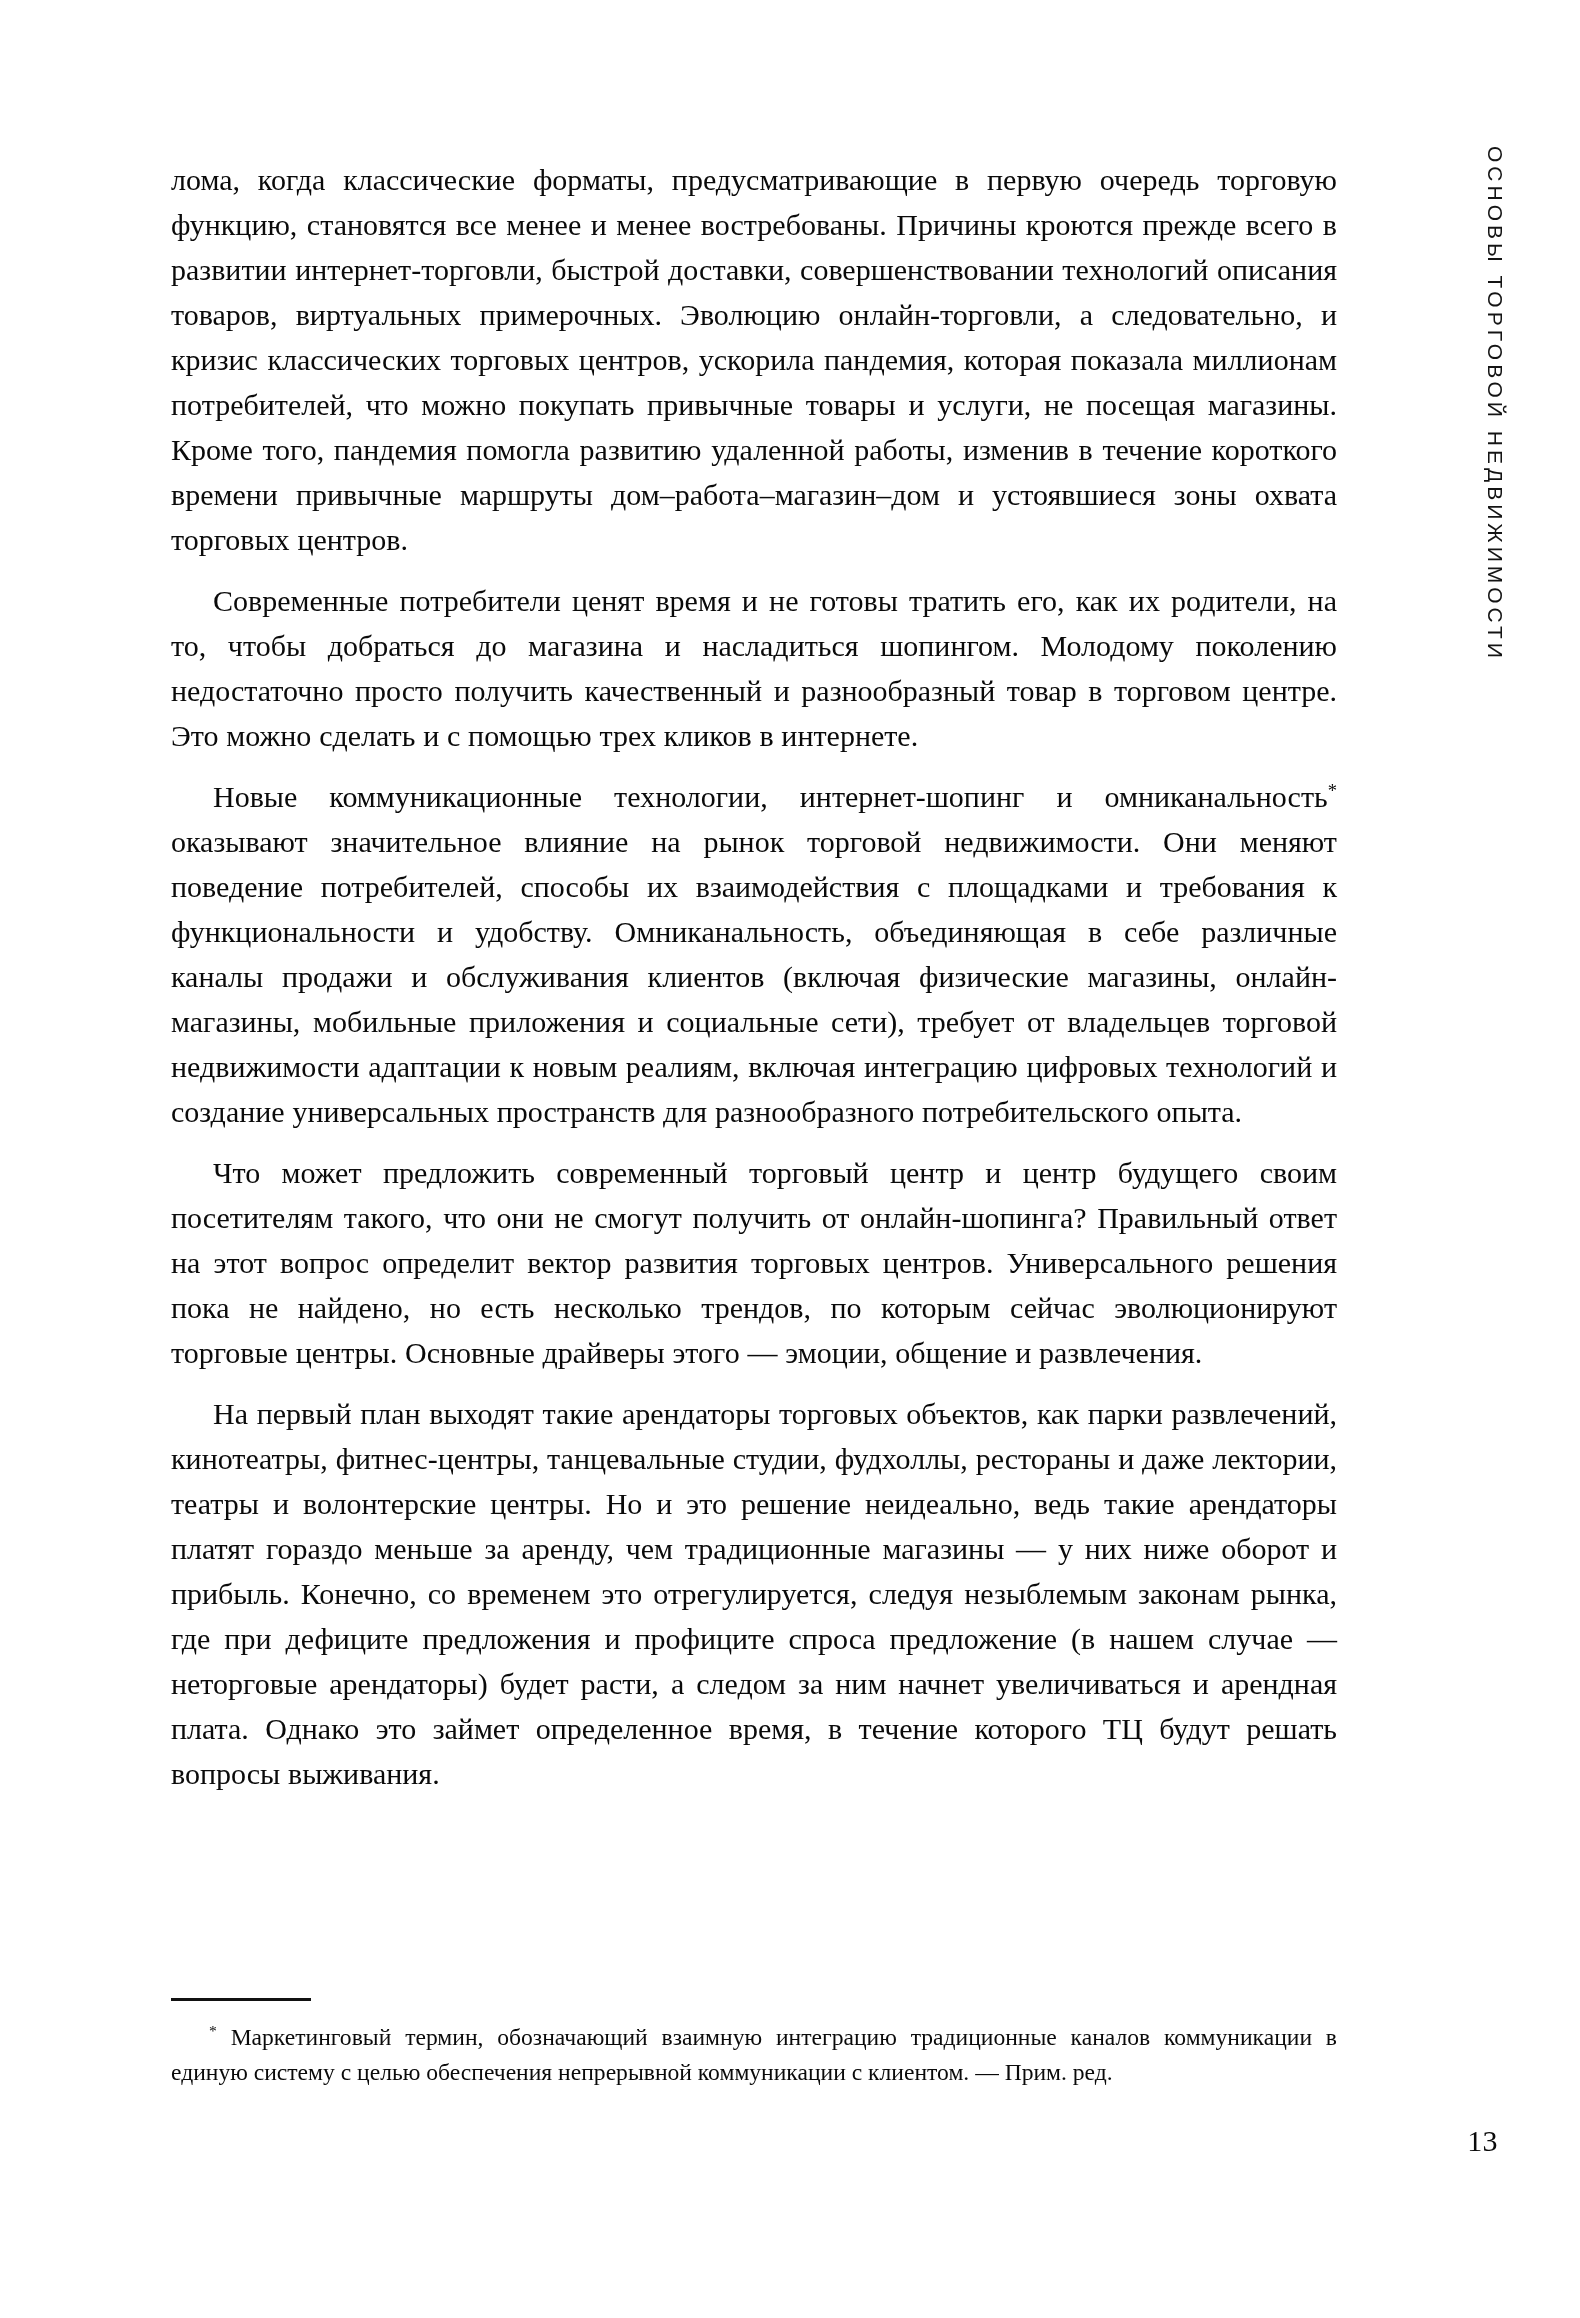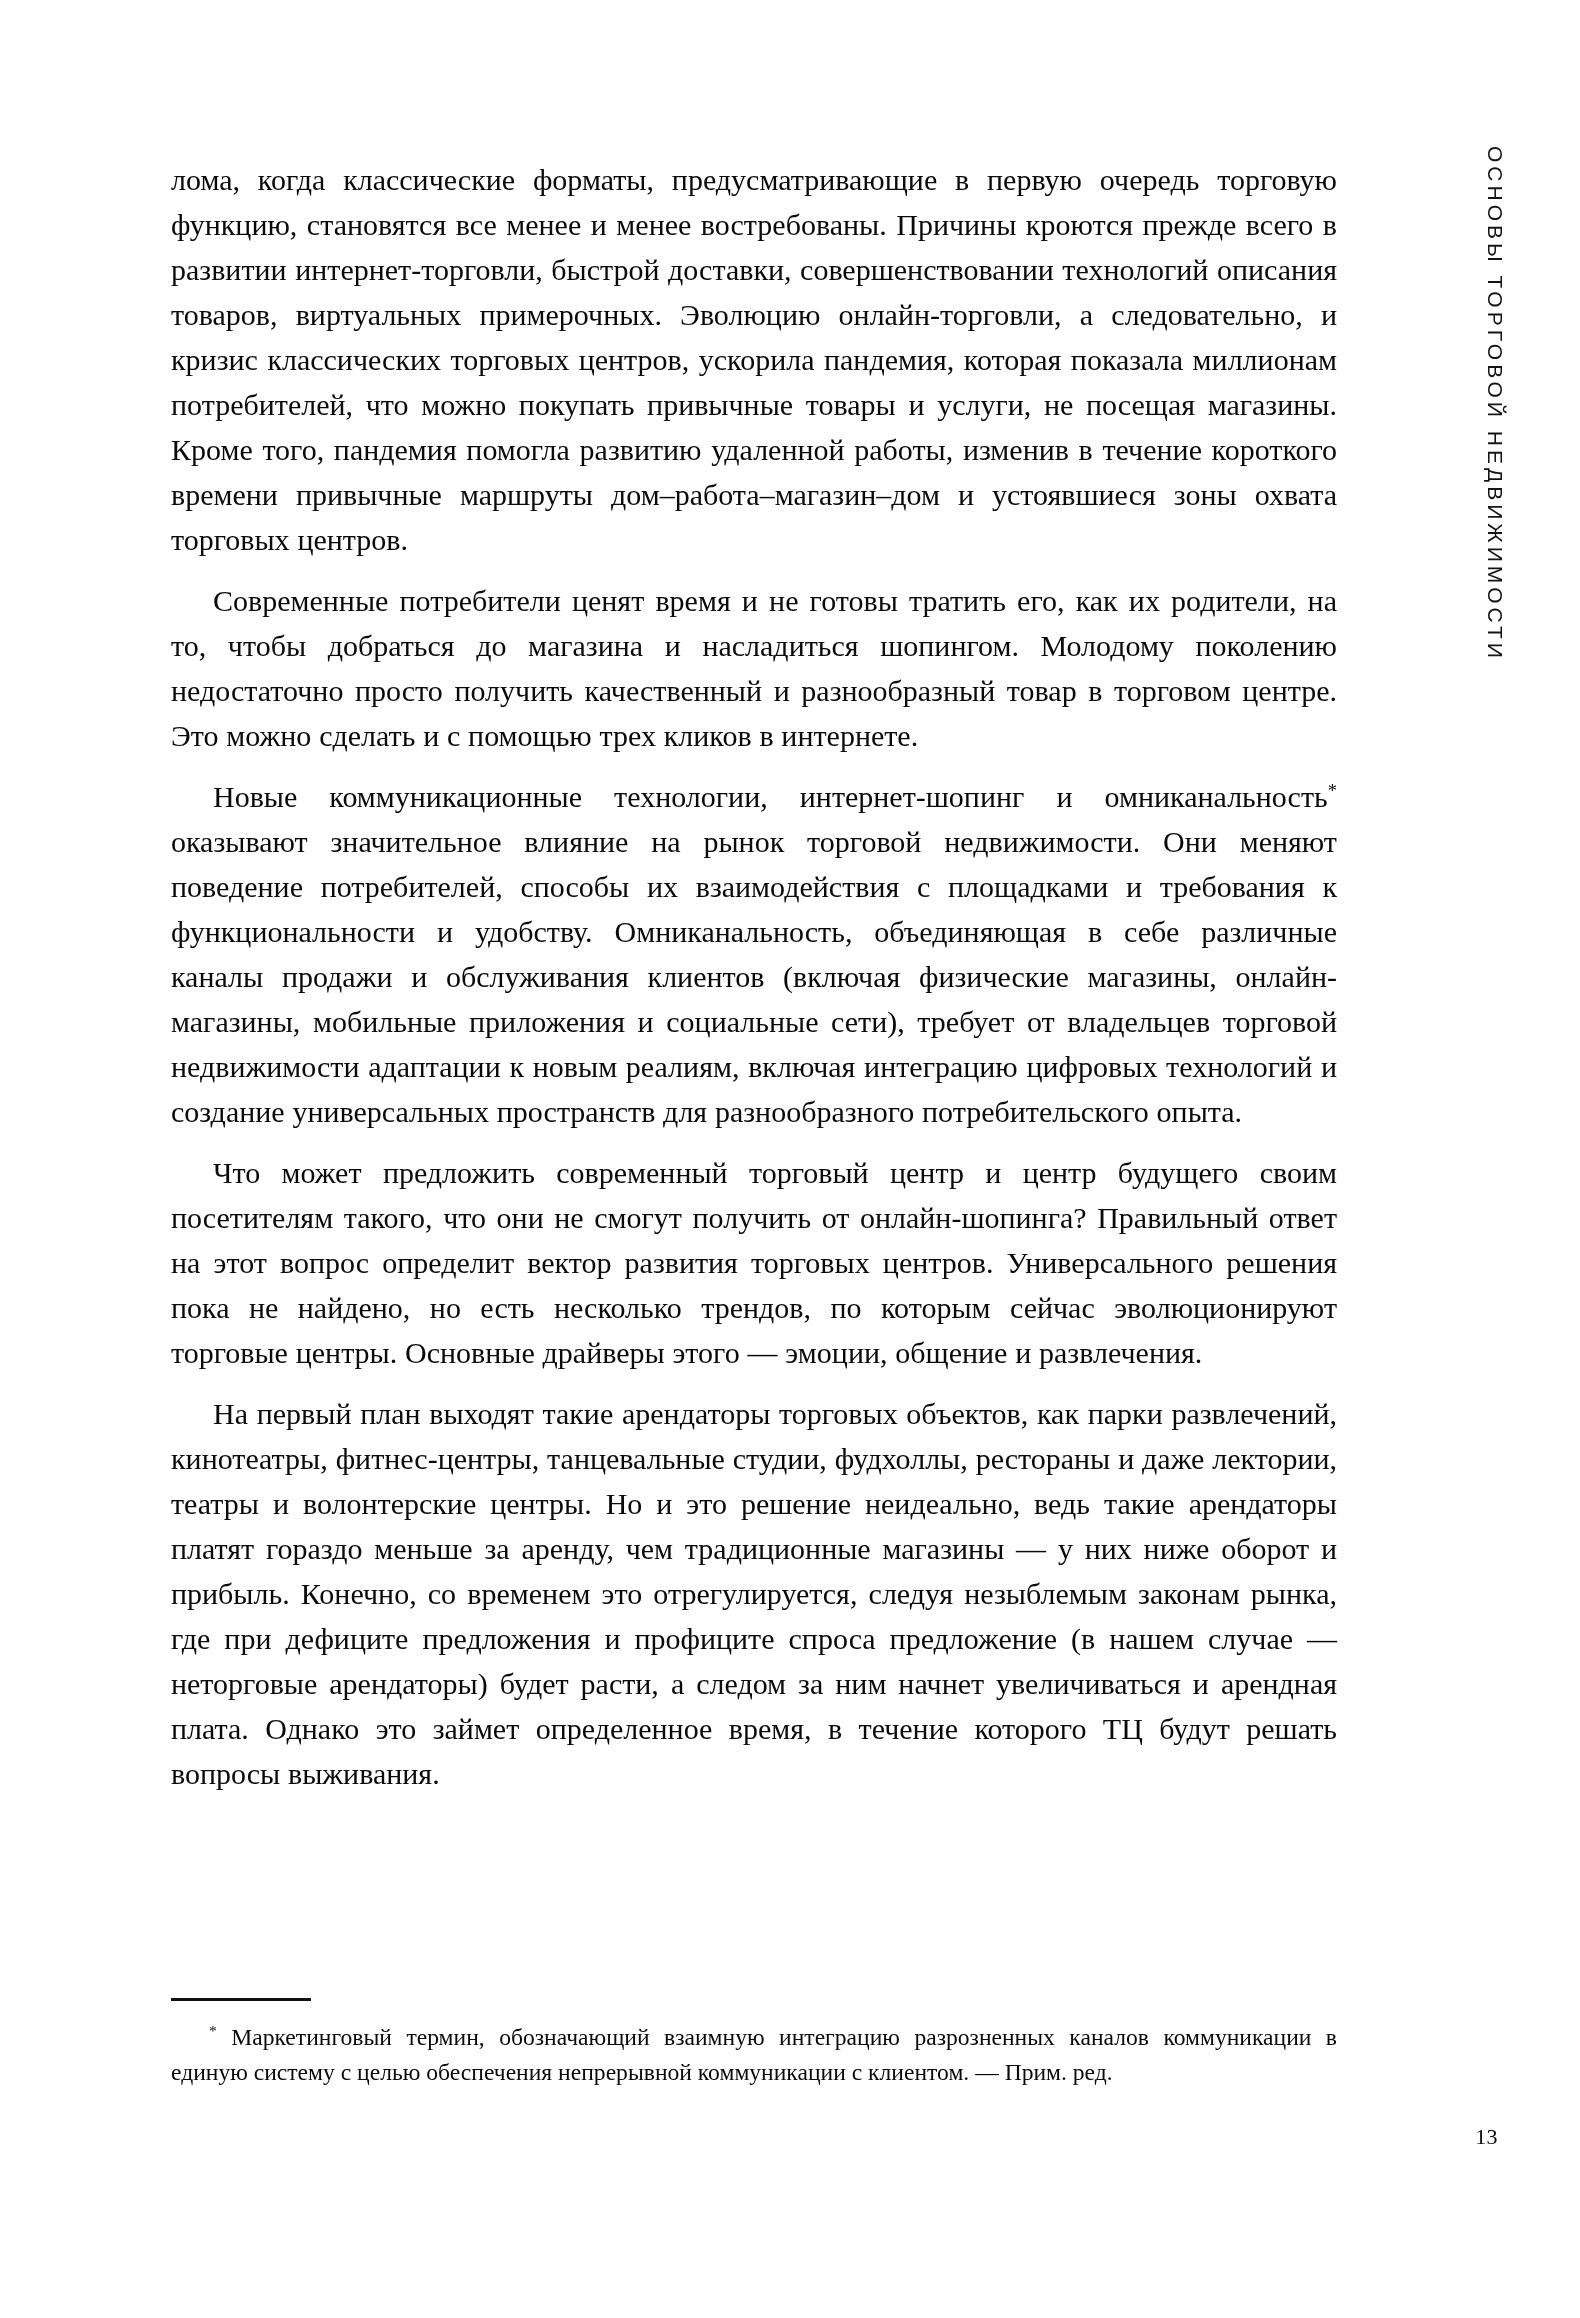--- a/index.html
+++ b/index.html
@@ -90,21 +90,21 @@
     color: #141414;
     white-space: nowrap;
     font-weight: 400;
   }
 
   
   #page-number {
     position: absolute;
     right: 83px;
     top: 2126px;
-    font-size: 22px;
+    font-size: 30px;
     line-height: 1;
     color: #0a0a0a;
     text-align: right;
     letter-spacing: 0.4px;
   }
 </style>
 </head>
 <body>
 
 <div id="page">
@@ -118,21 +118,21 @@
     <p class="para"><span>Новые коммуникационные технологии, интернет-шопинг и омниканальность</span><sup class="fnmark">*</sup><span> оказывают значительное влияние на рынок торговой недвижимости. Они меняют поведение потребителей, способы их взаимодействия с площадками и требования к функциональности и удобству. Омниканальность, объединяющая в себе различные каналы продажи и обслуживания клиентов (включая физические магазины, онлайн-магазины, мобильные приложения и социальные сети), требует от владельцев торговой недвижимости адаптации к новым реалиям, включая интеграцию цифровых технологий и создание универсальных пространств для разнообразного потребительского опыта.</span></p>
 
     <p class="para">Что может предложить современный торговый центр и центр будущего своим посетителям такого, что они не смогут получить от онлайн-шопинга? Правильный ответ на этот вопрос определит вектор развития торговых центров. Универсального решения пока не найдено, но есть несколько трендов, по которым сейчас эволюционируют торговые центры. Основные драйверы этого — эмоции, общение и развлечения.</p>
 
     <p class="para">На первый план выходят такие арендаторы торговых объектов, как парки развлечений, кинотеатры, фитнес-центры, танцевальные студии, фудхоллы, рестораны и даже лектории, театры и волонтерские центры. Но и это решение неидеально, ведь такие арендаторы платят гораздо меньше за аренду, чем традиционные магазины — у них ниже оборот и прибыль. Конечно, со временем это отрегулируется, следуя незыблемым законам рынка, где при дефиците предложения и профиците спроса предложение (в нашем случае — неторговые арендаторы) будет расти, а следом за ним начнет увеличиваться и арендная плата. Однако это займет определенное время, в течение которого ТЦ будут решать вопросы выживания.</p>
 
   </div>
 
   <div id="footnote-block">
     <div id="footnote-rule"></div>
-    <p id="footnote-text"><sup class="fnmark-lead">*</sup> <span>Маркетинговый термин, обозначающий взаимную интеграцию разрозненных каналов коммуникации в единую систему с целью обеспечения непрерывной коммуникации с клиентом. —  Прим. ред.</span></p>
+    <p id="footnote-text"><sup class="fnmark-lead">*</sup> <span>Маркетинговый термин, обозначающий взаимную интеграцию традиционные каналов коммуникации в единую систему с целью обеспечения непрерывной коммуникации с клиентом. —  Прим. ред.</span></p>
   </div>
 
   <div id="running-head">ОСНОВЫ ТОРГОВОЙ НЕДВИЖИМОСТИ</div>
 
   <div id="page-number">13</div>
 
 </div>
 
 
 </body></html>

